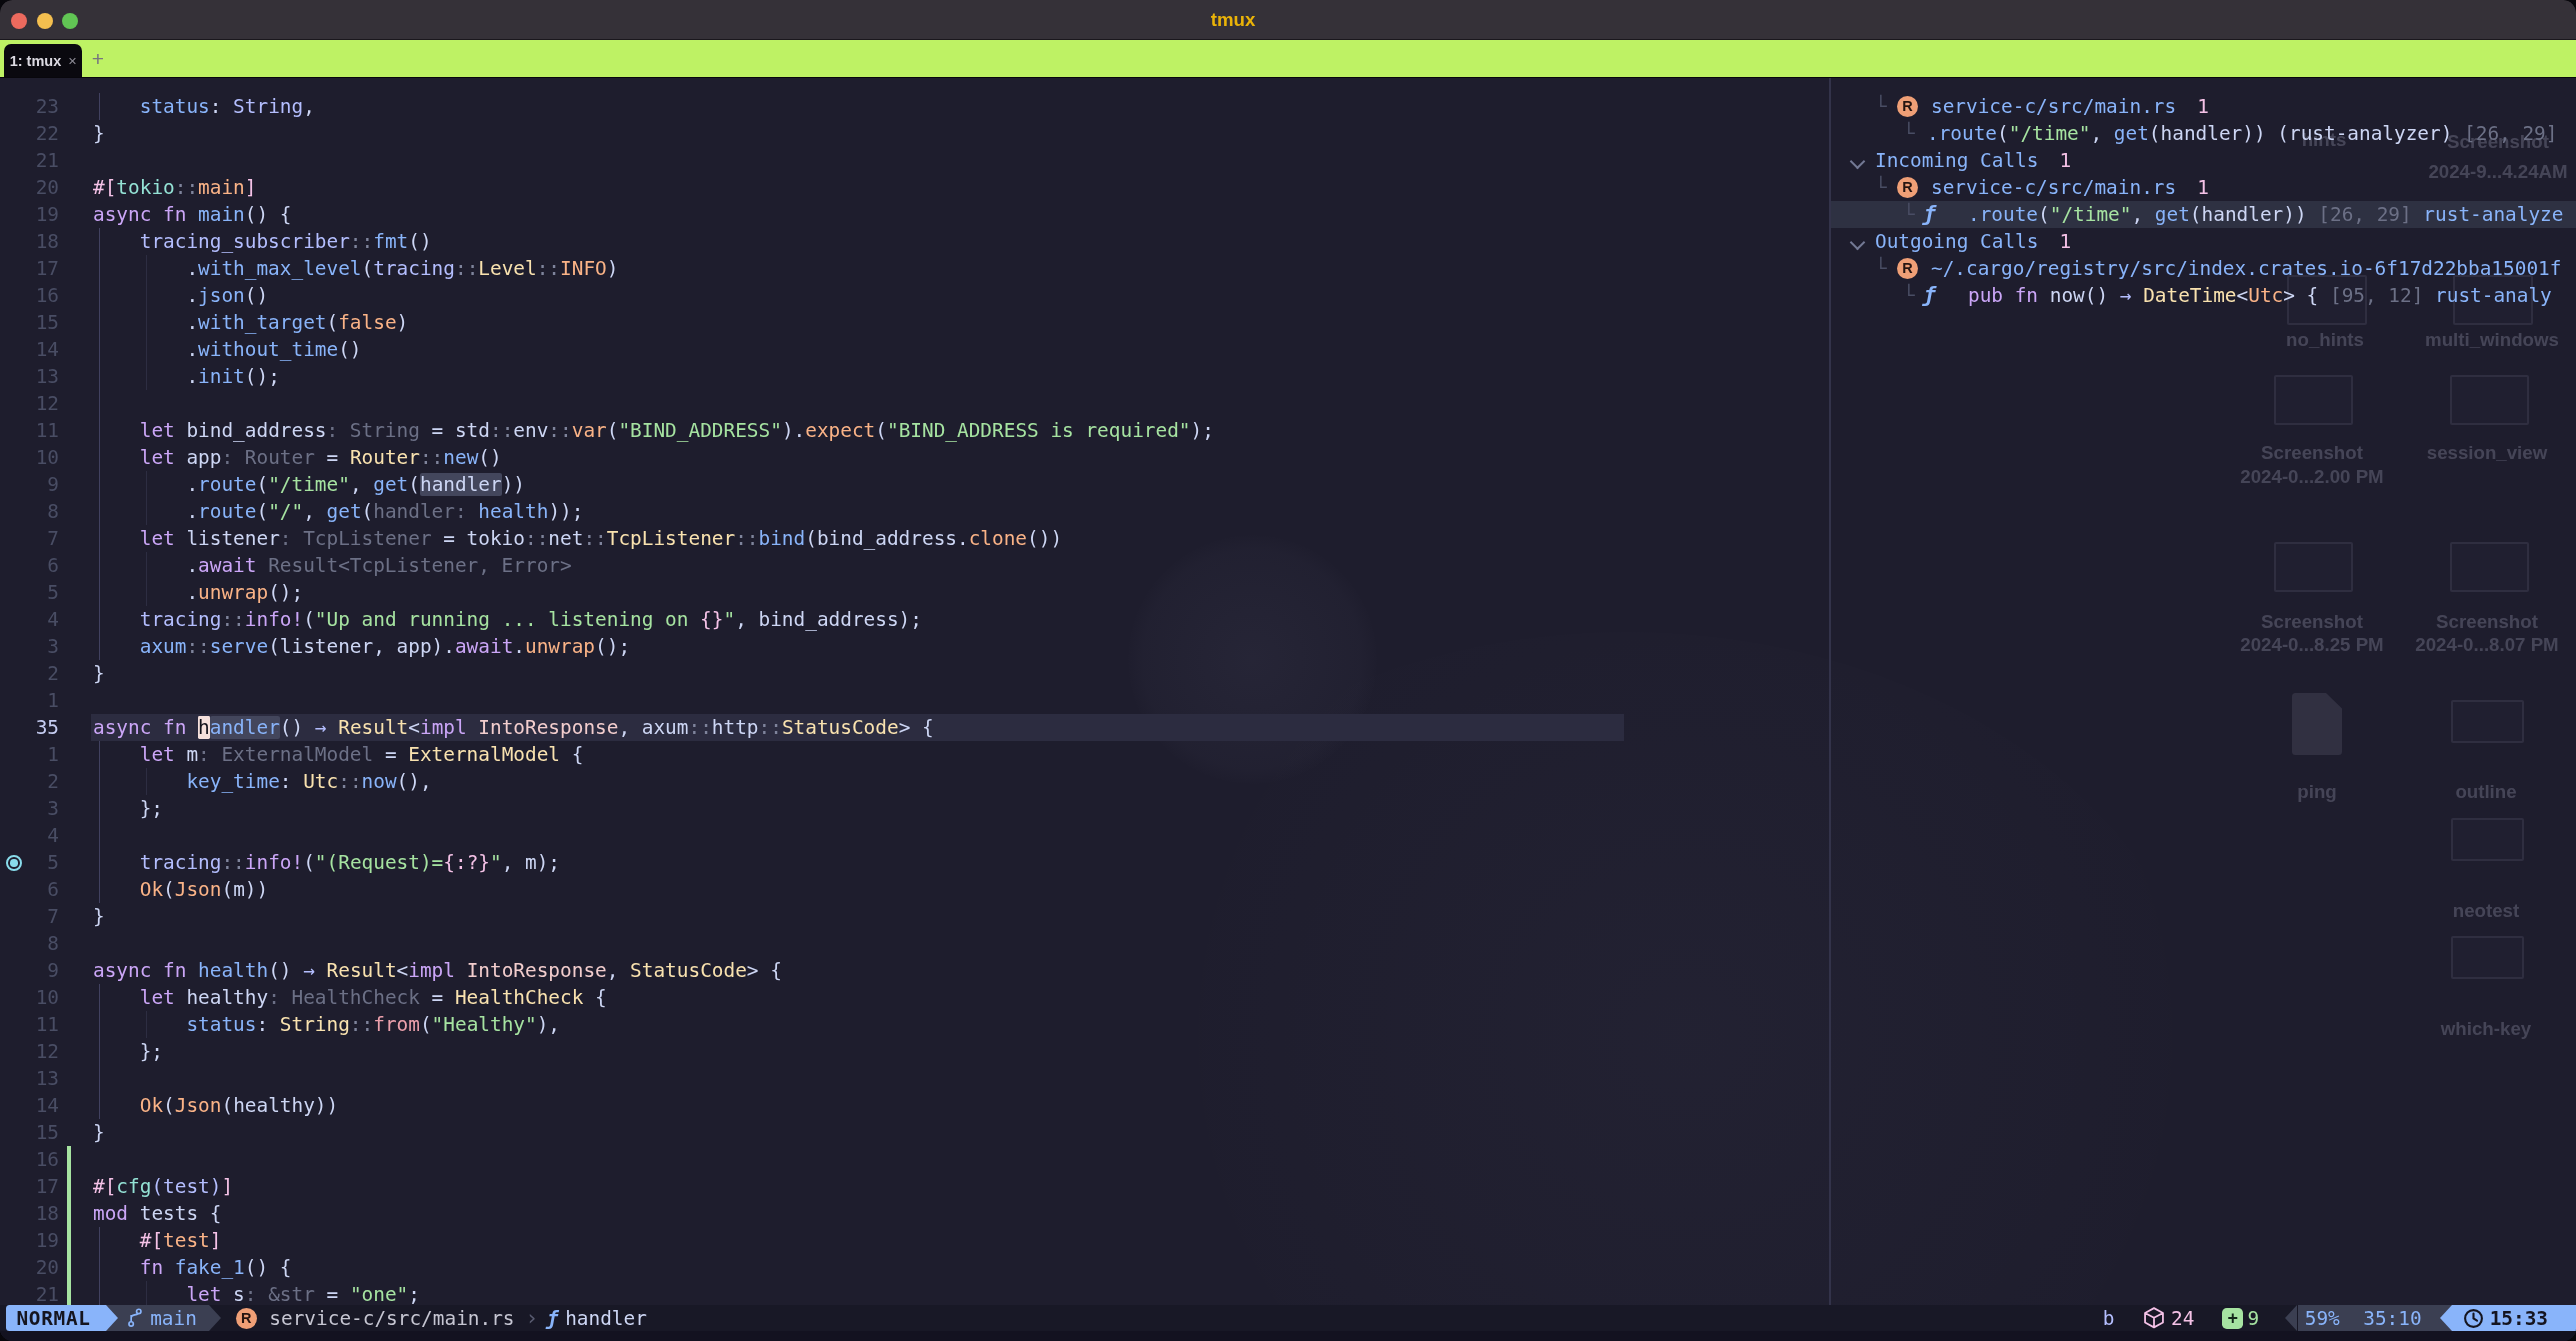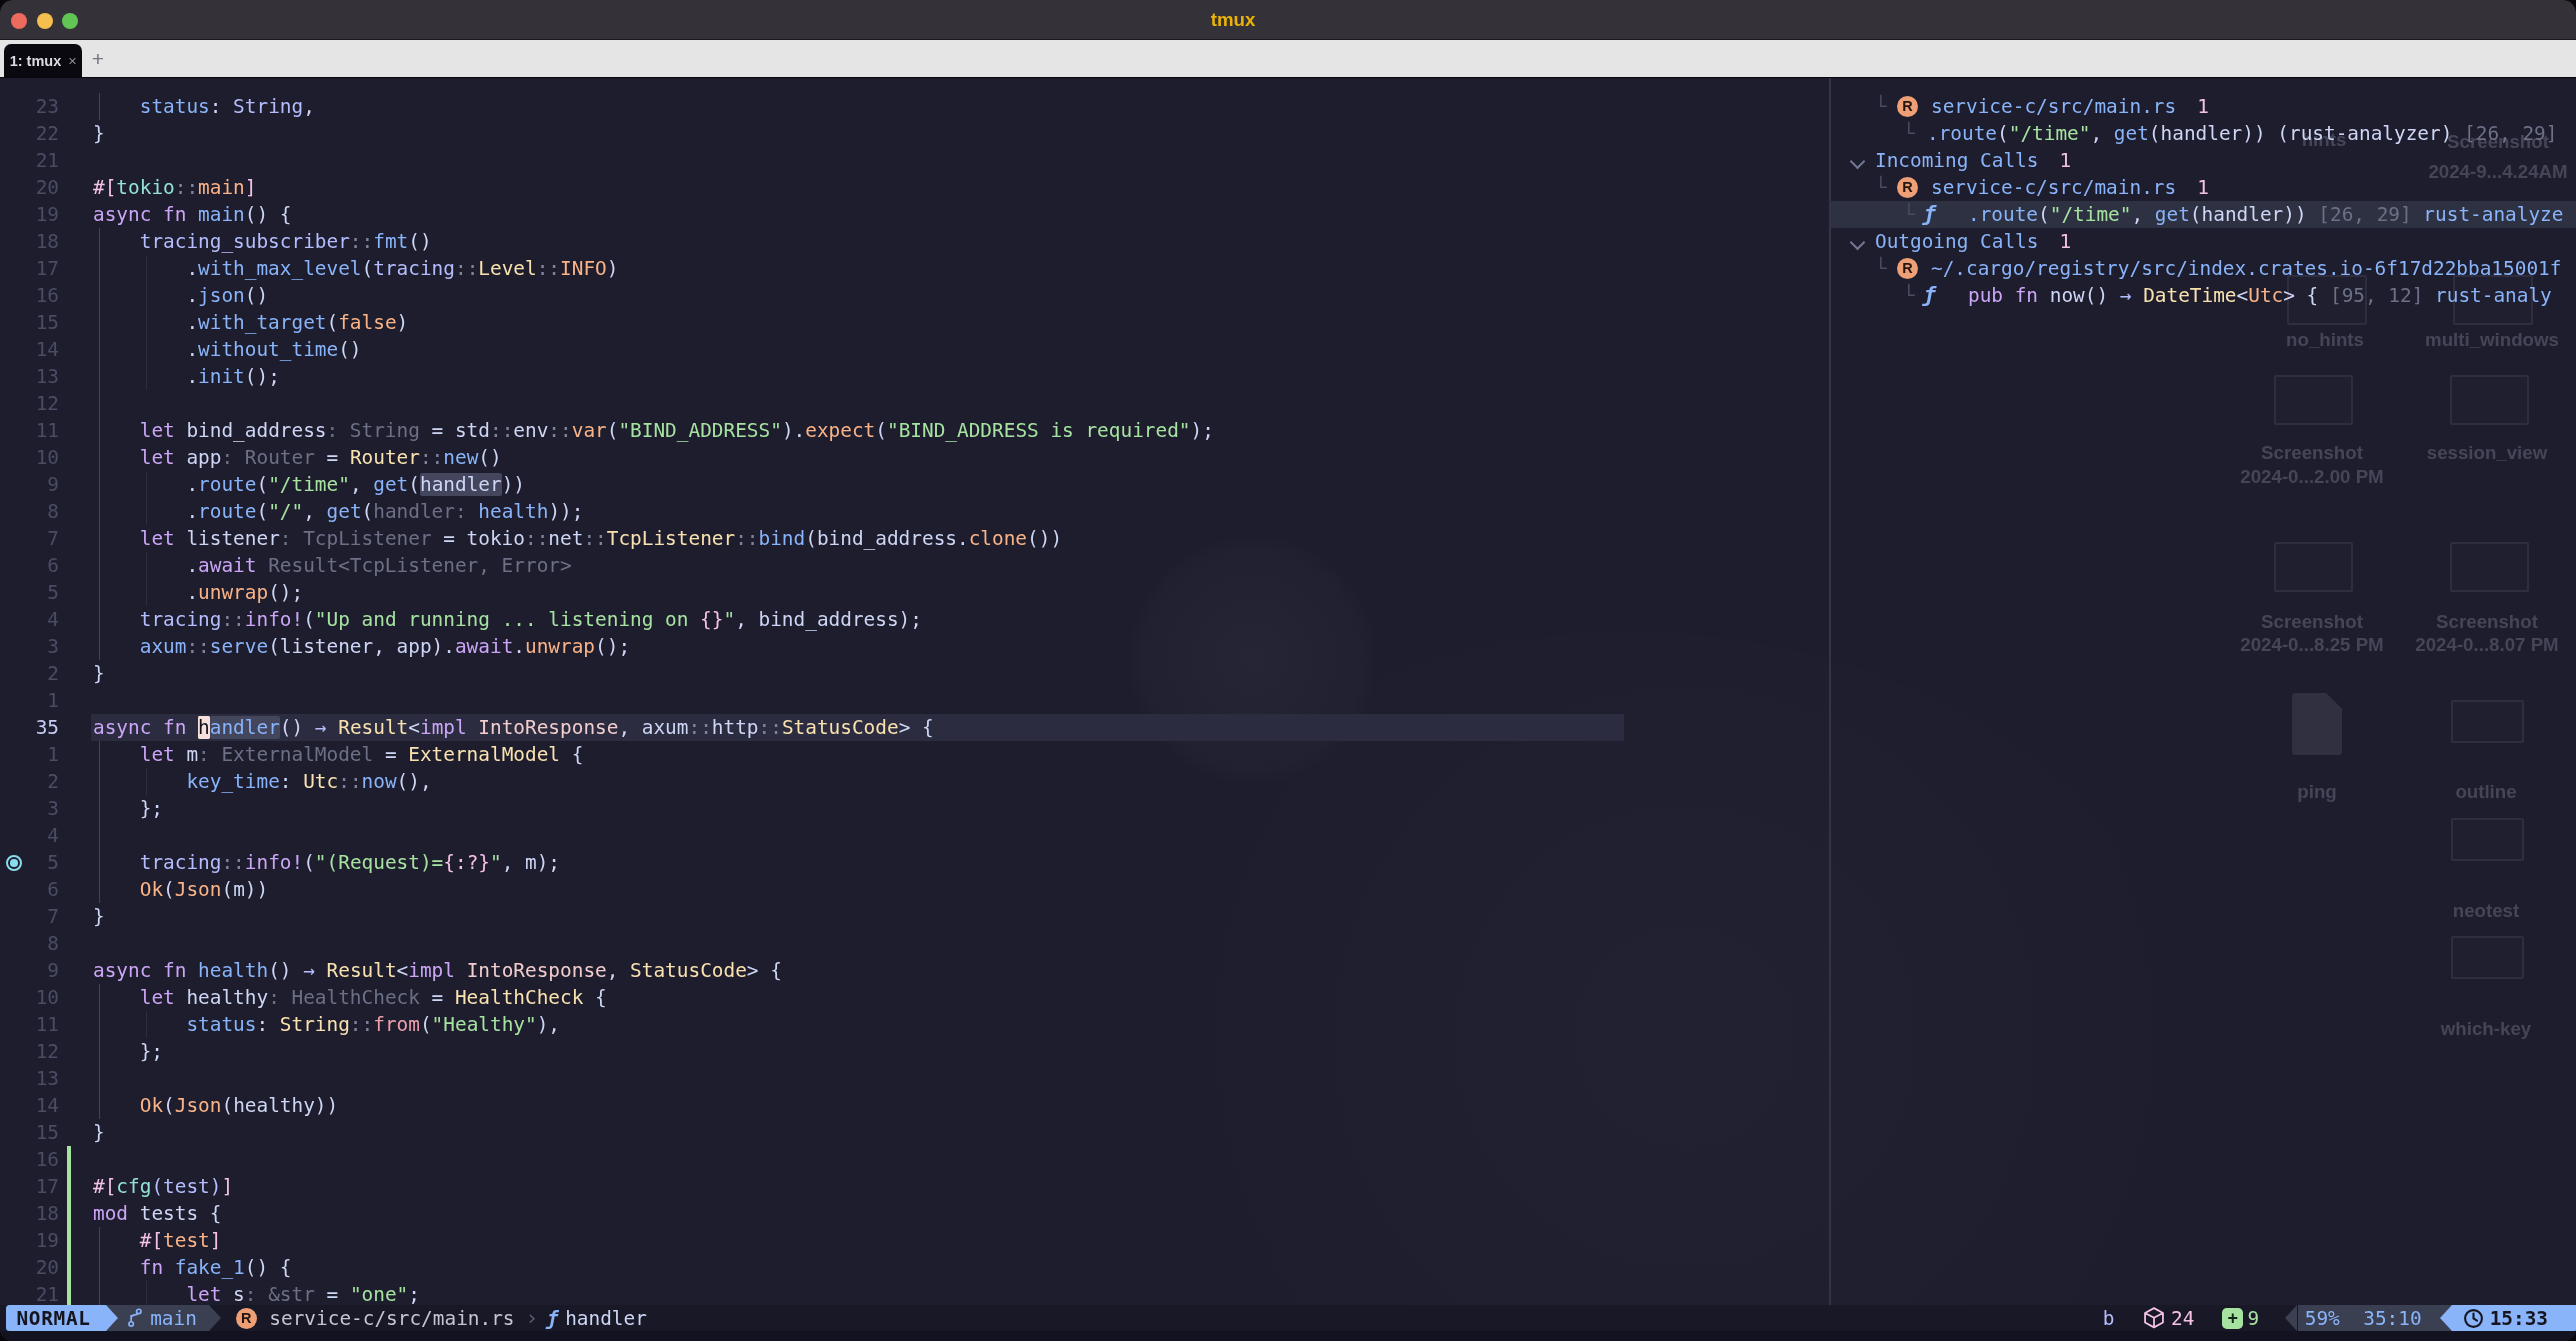--- a/index.html
+++ b/index.html
@@ -5,21 +5,21 @@
   html,body{margin:0;padding:0;background:#08070c;}
   #root{position:relative;width:2576px;height:1341px;overflow:hidden;border-radius:12.5px;
         font-family:"DejaVu Sans Mono",monospace;}
   
   .titlebar{position:absolute;left:0;top:0;width:100%;height:39px;background:#353138;
             border-bottom:0.7px solid #1a171d;border-radius:12.5px 12.5px 0 0;}
   .tl{position:absolute;top:12.5px;width:16px;height:16px;border-radius:50%;}
   .tl.red{left:11px;background:#ec6a5e}.tl.yel{left:37px;background:#f4bf4f}.tl.grn{left:62px;background:#61c554}
   .win-title{position:absolute;left:1233px;top:9px;transform:translateX(-50%);
              font:700 18.7px "Liberation Sans",sans-serif;color:#eab308;}
-  .tabbar{position:absolute;left:0;top:40px;width:100%;height:37px;background:#e5e5e5;}
+  .tabbar{position:absolute;left:0;top:40px;width:100%;height:37px;background:#bef264;}
   .tab{position:absolute;left:4.2px;top:4.2px;height:33px;width:78px;background:#0a090f;
        border-radius:7px 7px 0 0;display:flex;align-items:center;justify-content:center;gap:7px;}
   .tab-label{font:600 14.5px "Liberation Sans",sans-serif;color:#dcdae2;}
   .tab-close{color:#8e8c96;font:400 14.5px "Liberation Sans",sans-serif;cursor:default;}
   .tab-new{position:absolute;left:83px;top:0;width:30px;height:37px;display:flex;align-items:center;
            justify-content:center;color:#77757f;font:400 21px "Liberation Sans",sans-serif;}
   
   .term{position:absolute;left:0;top:78px;width:2576px;height:1264px;background:#1e1d2d;overflow:hidden;}
   .blob{position:absolute;border-radius:50%;pointer-events:none;}
   .blob1{left:1128px;top:457px;width:249px;height:249px;

